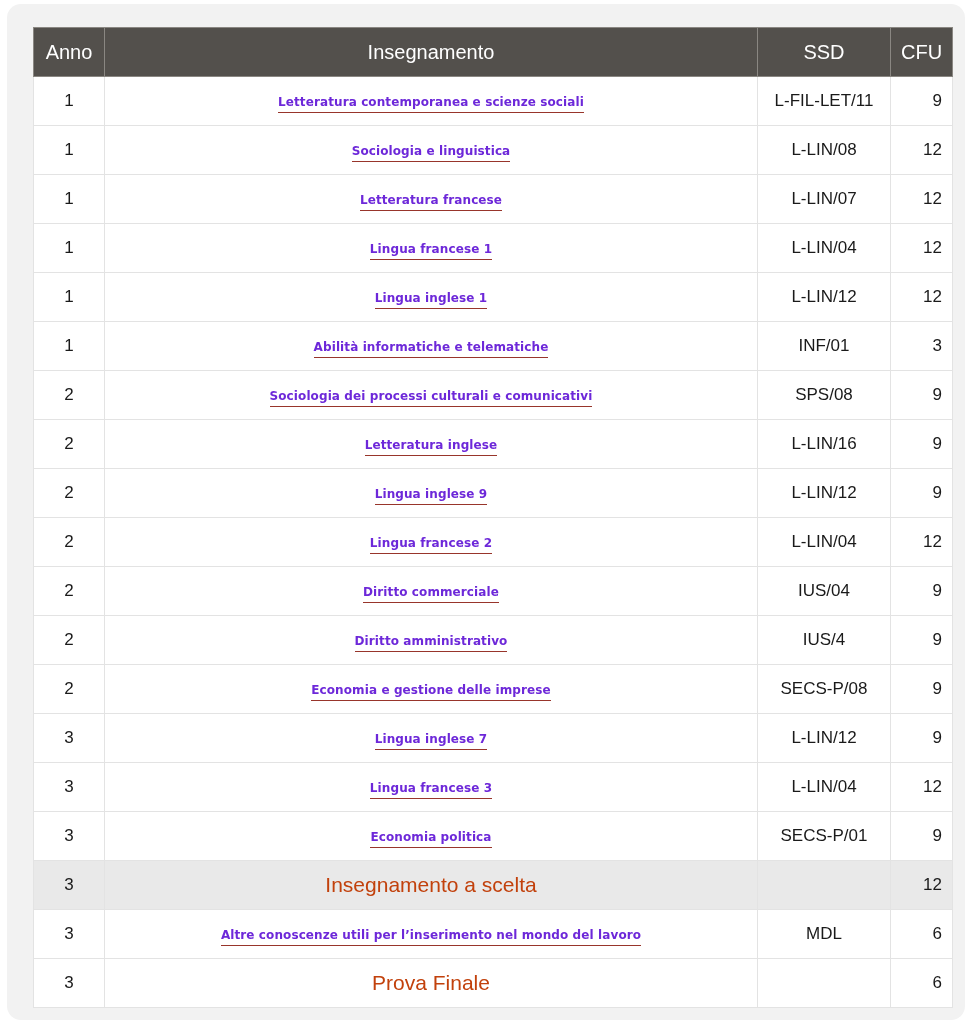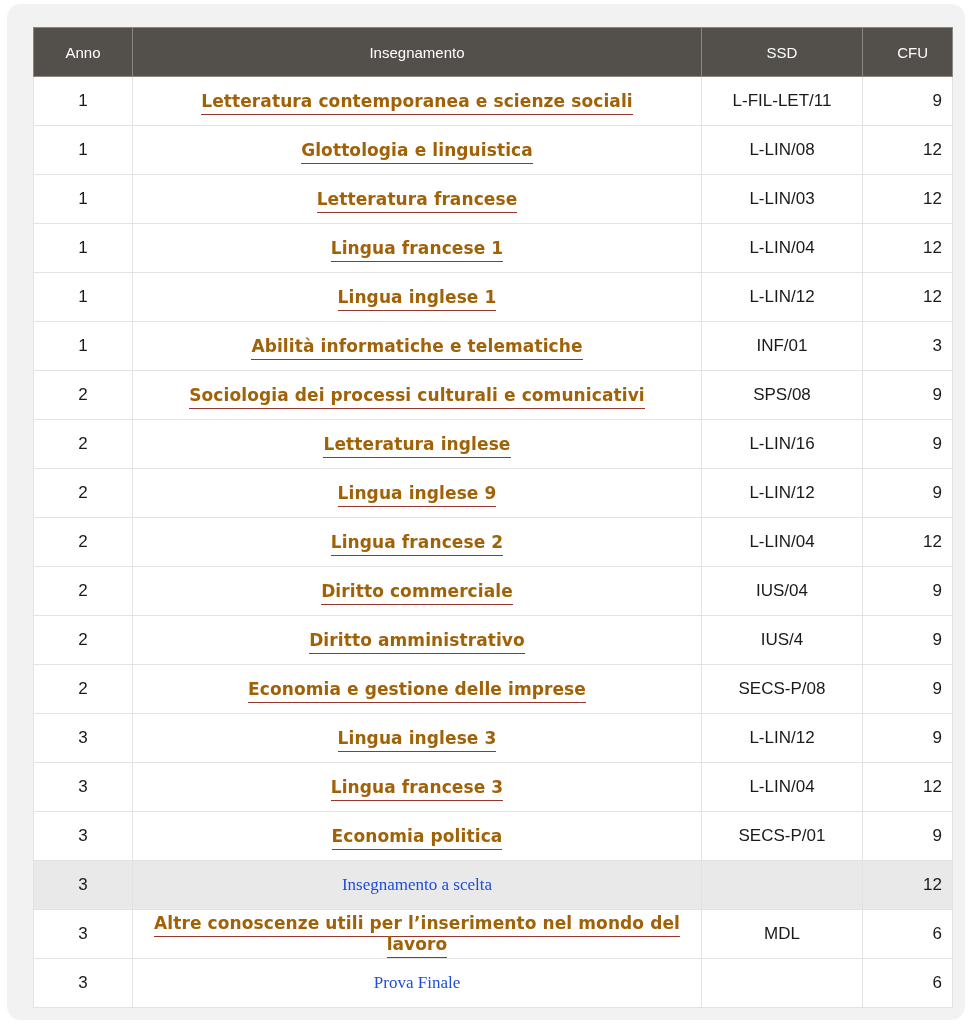--- a/index.html
+++ b/index.html
@@ -6,37 +6,37 @@
   body { width: 974px; height: 1024px; position: relative; font-family: "Liberation Sans", sans-serif; }
   .card {
     position: absolute; left: 7px; top: 4px; width: 958px; height: 1016px;
     background: #f2f2f2; border-radius: 14px;
   }
   table.plan {
     position: absolute; left: 26px; top: 23px; width: 920px;
     border-collapse: collapse; background: #ffffff; table-layout: fixed;
   }
   table.plan th {
-    background: #53504c; color: #ffffff; font-weight: normal; font-size: 15px;
-    height: 48px; border: 1px solid #8a8782; padding: 0 24px;
+    background: #53504c; color: #ffffff; font-weight: normal; font-size: 20px;
+    height: 48px; border: 1px solid #8a8782; padding: 0 10px;
   }
   table.plan td {
     height: 48px; border: 1px solid #e3e3e3; font-size: 17px; color: #1a1a1a; padding: 0 10px;
   }
   th.c-anno, td.c-anno { width: 50px; text-align: center; }
   th.c-ins, td.c-ins { text-align: center; }
   th.c-ssd, td.c-ssd { width: 112px; text-align: center; }
   th.c-cfu, td.c-cfu { width: 41px; text-align: right; }
   tr.highlight td { background: #e9e9e9; }
   a.course {
-    color: #a16207; font-weight: bold; font-family: "DejaVu Sans", sans-serif; font-size: 17px;
+    color: #6d28d9; font-weight: bold; font-family: "DejaVu Sans", sans-serif; font-size: 12px;
     text-decoration: none; border-bottom: 1.5px solid #98352b; padding-bottom: 3px;
     letter-spacing: 0.1px;
   }
-  span.plain { color: #1d4ed8; font-size: 17px; font-family: Liberation Serif, serif; }
+  span.plain { color: #c2410c; font-size: 21px; }
 </style>
 </head>
 <body>
 
 <div class="card">
   <table class="plan">
     <thead>
       <tr>
         <th class="c-anno">Anno</th>
         <th class="c-ins">Insegnamento</th>
@@ -46,28 +46,28 @@
     </thead>
     <tbody id="rows">
         <tr>
           <td class="c-anno">1</td>
           <td class="c-ins"><a class="course" href="#">Letteratura contemporanea e scienze sociali</a></td>
           <td class="c-ssd">L-FIL-LET/11</td>
           <td class="c-cfu">9</td>
         </tr>
         <tr>
           <td class="c-anno">1</td>
-          <td class="c-ins"><a class="course" href="#">Glottologia e linguistica</a></td>
+          <td class="c-ins"><a class="course" href="#">Sociologia e linguistica</a></td>
           <td class="c-ssd">L-LIN/08</td>
           <td class="c-cfu">12</td>
         </tr>
         <tr>
           <td class="c-anno">1</td>
           <td class="c-ins"><a class="course" href="#">Letteratura francese</a></td>
-          <td class="c-ssd">L-LIN/03</td>
+          <td class="c-ssd">L-LIN/07</td>
           <td class="c-cfu">12</td>
         </tr>
         <tr>
           <td class="c-anno">1</td>
           <td class="c-ins"><a class="course" href="#">Lingua francese 1</a></td>
           <td class="c-ssd">L-LIN/04</td>
           <td class="c-cfu">12</td>
         </tr>
         <tr>
           <td class="c-anno">1</td>
@@ -118,21 +118,21 @@
           <td class="c-cfu">9</td>
         </tr>
         <tr>
           <td class="c-anno">2</td>
           <td class="c-ins"><a class="course" href="#">Economia e gestione delle imprese</a></td>
           <td class="c-ssd">SECS-P/08</td>
           <td class="c-cfu">9</td>
         </tr>
         <tr>
           <td class="c-anno">3</td>
-          <td class="c-ins"><a class="course" href="#">Lingua inglese 3</a></td>
+          <td class="c-ins"><a class="course" href="#">Lingua inglese 7</a></td>
           <td class="c-ssd">L-LIN/12</td>
           <td class="c-cfu">9</td>
         </tr>
         <tr>
           <td class="c-anno">3</td>
           <td class="c-ins"><a class="course" href="#">Lingua francese 3</a></td>
           <td class="c-ssd">L-LIN/04</td>
           <td class="c-cfu">12</td>
         </tr>
         <tr>

